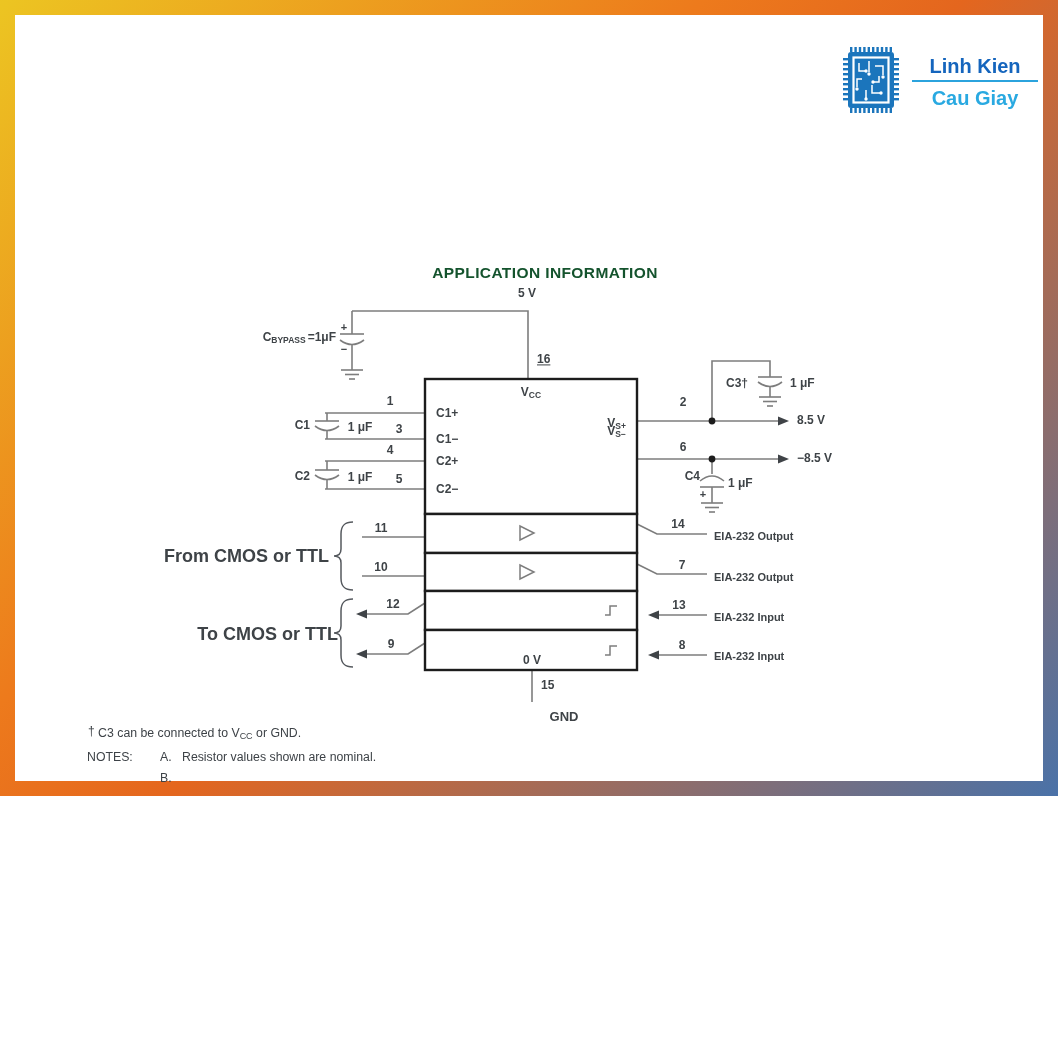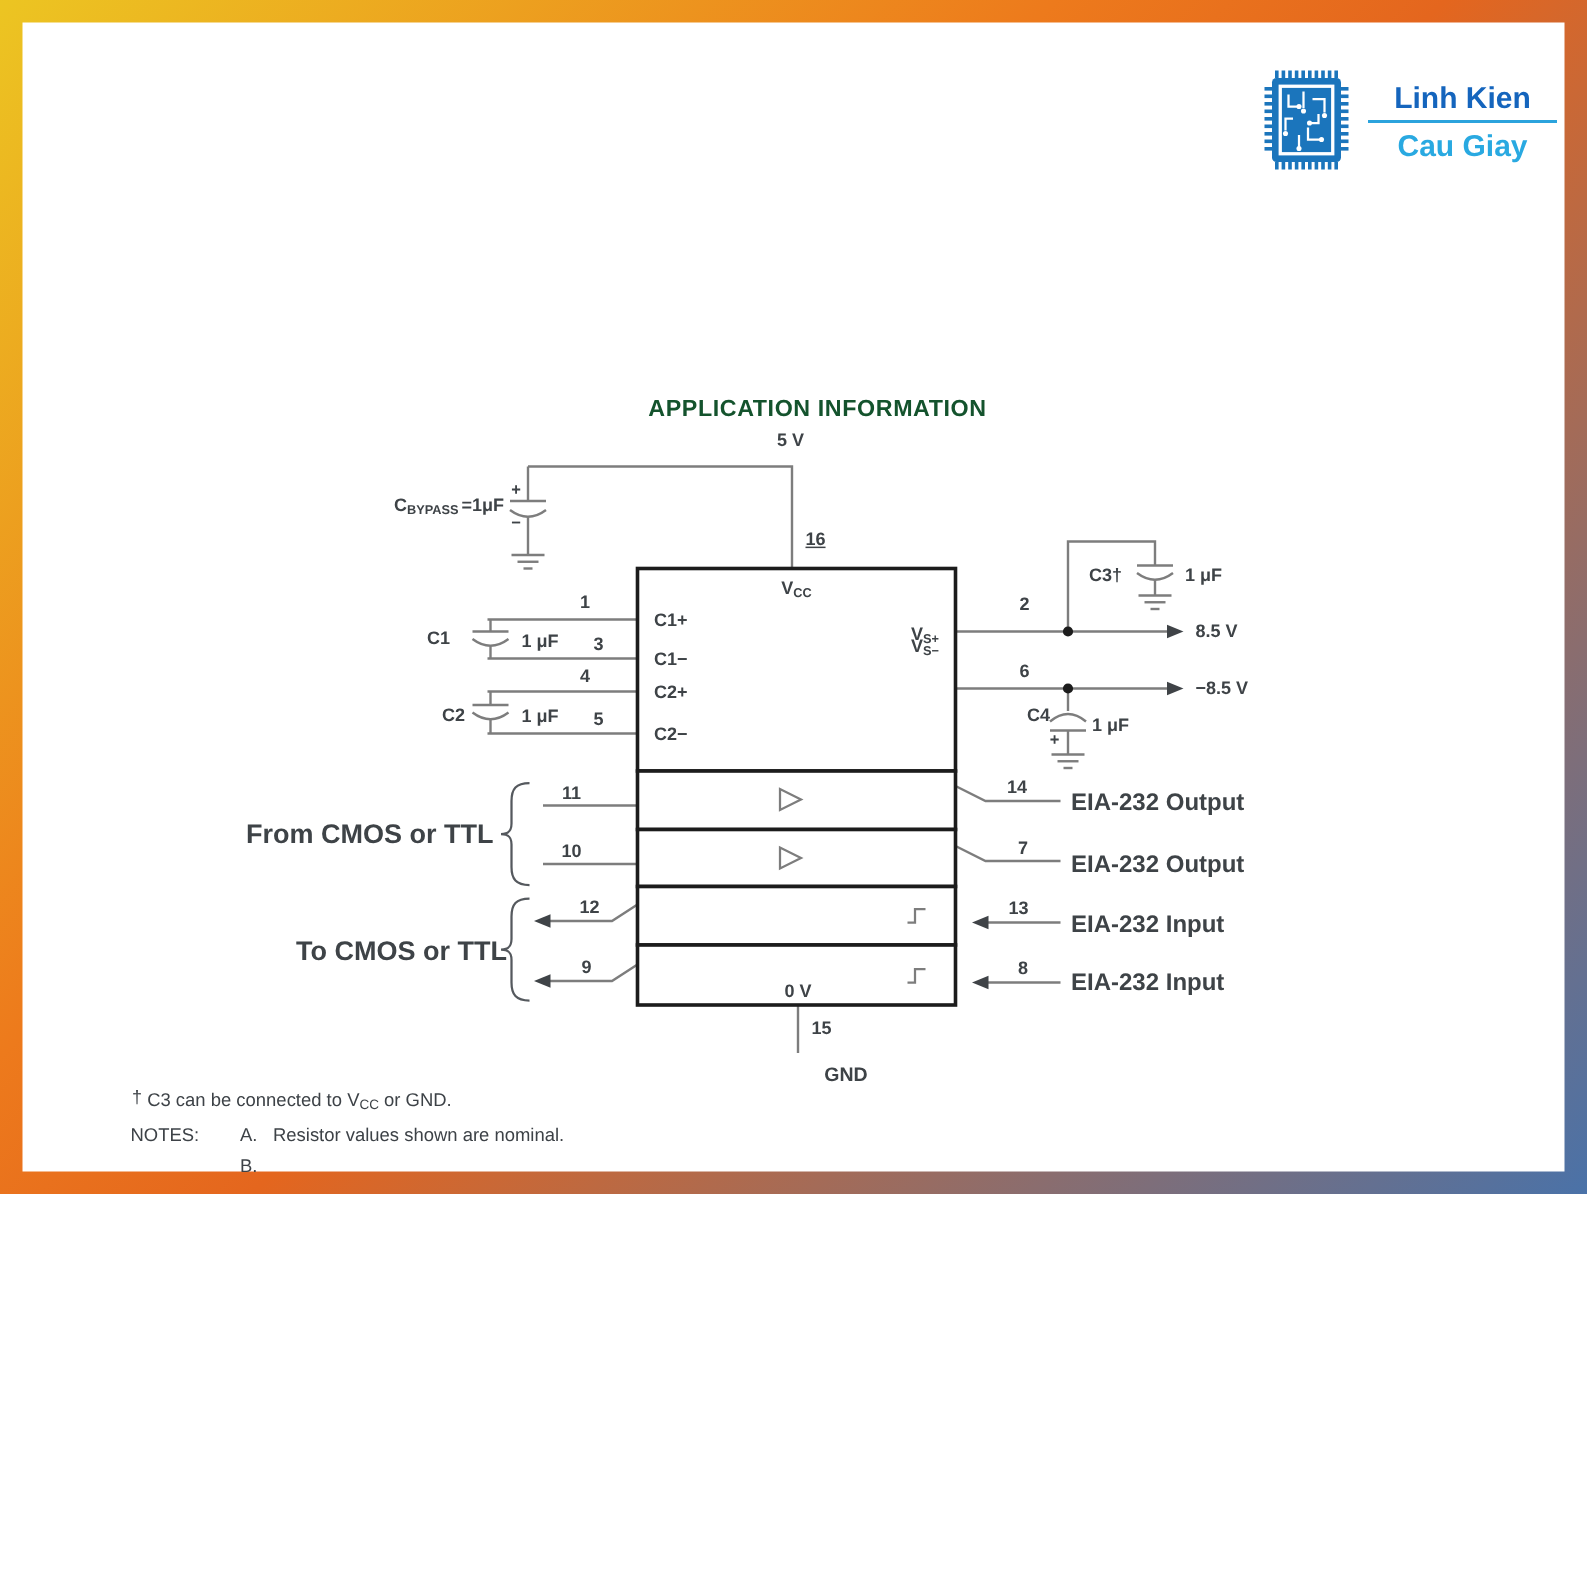--- a/index.html
+++ b/index.html
@@ -8,21 +8,21 @@
     font-family:"Liberation Sans",sans-serif;overflow:hidden;}
   .page{position:absolute;left:15px;top:15px;right:15px;bottom:15px;background:#ffffff;}
   .abs{position:absolute;}
   .lbl{position:absolute;font:bold 12px/1.1 "Liberation Sans",sans-serif;color:#3e4347;white-space:nowrap;}
   .c{transform:translate(-50%,-50%);}
   .r{transform:translate(-100%,-50%);}
   .l{transform:translate(0,-50%);}
   .sb{font-size:8.5px;vertical-align:-2px;}
   .title{position:absolute;left:530px;top:258px;transform:translate(-50%,-50%);
     font:bold 15.5px "Liberation Sans",sans-serif;color:#14532d;letter-spacing:.4px;white-space:nowrap;text-align:right;}
-  .eia{font-size:16px;}
+  .eia{font-size:11px;}
   .grp{font-size:18px;}
   .tiny{font-size:11px;}
   .gnd-lbl{font-size:13px;margin-left:32px;}
   .note{position:absolute;font:12.3px/1.22 "Liberation Sans",sans-serif;color:#3d4247;white-space:nowrap;}
   .noteblock{position:absolute;left:182px;top:770px;width:790px;font:12.3px/15.5px "Liberation Sans",sans-serif;
     color:#3d4247;text-align:justify;white-space:normal;}
   .dag{font-size:12px;vertical-align:2px;}
   .nsub{font-size:9px;vertical-align:-2px;}
   .logo-text{position:absolute;left:897px;top:38px;width:126px;text-align:center;}
   .logo-l1{font:bold 20px/26px "Liberation Sans",sans-serif;color:#1565bd;}
@@ -217,21 +217,21 @@
  </svg>
 
  <div class="lbl c" style="left:527px;top:294px;">5 V</div>
  <div class="lbl l" style="left:537px;top:360px;text-decoration:underline;">16</div>
  <div class="lbl c" style="left:531px;top:393px;"><span>V</span><span class="sb">CC</span></div>
 
  <div class="lbl r" style="left:336px;top:338px;"><span>C</span><span class="sb">BYPASS</span><span style="margin-left:2px;">=1μF</span></div>
  <div class="lbl c tiny" style="left:344px;top:327px;">+</div>
  <div class="lbl c tiny" style="left:344px;top:349px;">−</div>
 
- <div class="lbl r" style="left:300px;top:426px;">C1</div>
+ <div class="lbl r" style="left:310px;top:426px;">C1</div>
  <div class="lbl c" style="left:360px;top:428px;">1 μF</div>
  <div class="lbl c" style="left:390px;top:402px;">1</div>
  <div class="lbl c" style="left:399px;top:430px;">3</div>
  <div class="lbl r" style="left:310px;top:477px;">C2</div>
  <div class="lbl c" style="left:360px;top:478px;">1 μF</div>
  <div class="lbl c" style="left:390px;top:451px;">4</div>
  <div class="lbl c" style="left:399px;top:480px;">5</div>
 
  <div class="lbl l" style="left:436px;top:414px;">C1+</div>
  <div class="lbl l" style="left:436px;top:440px;">C1−</div>

